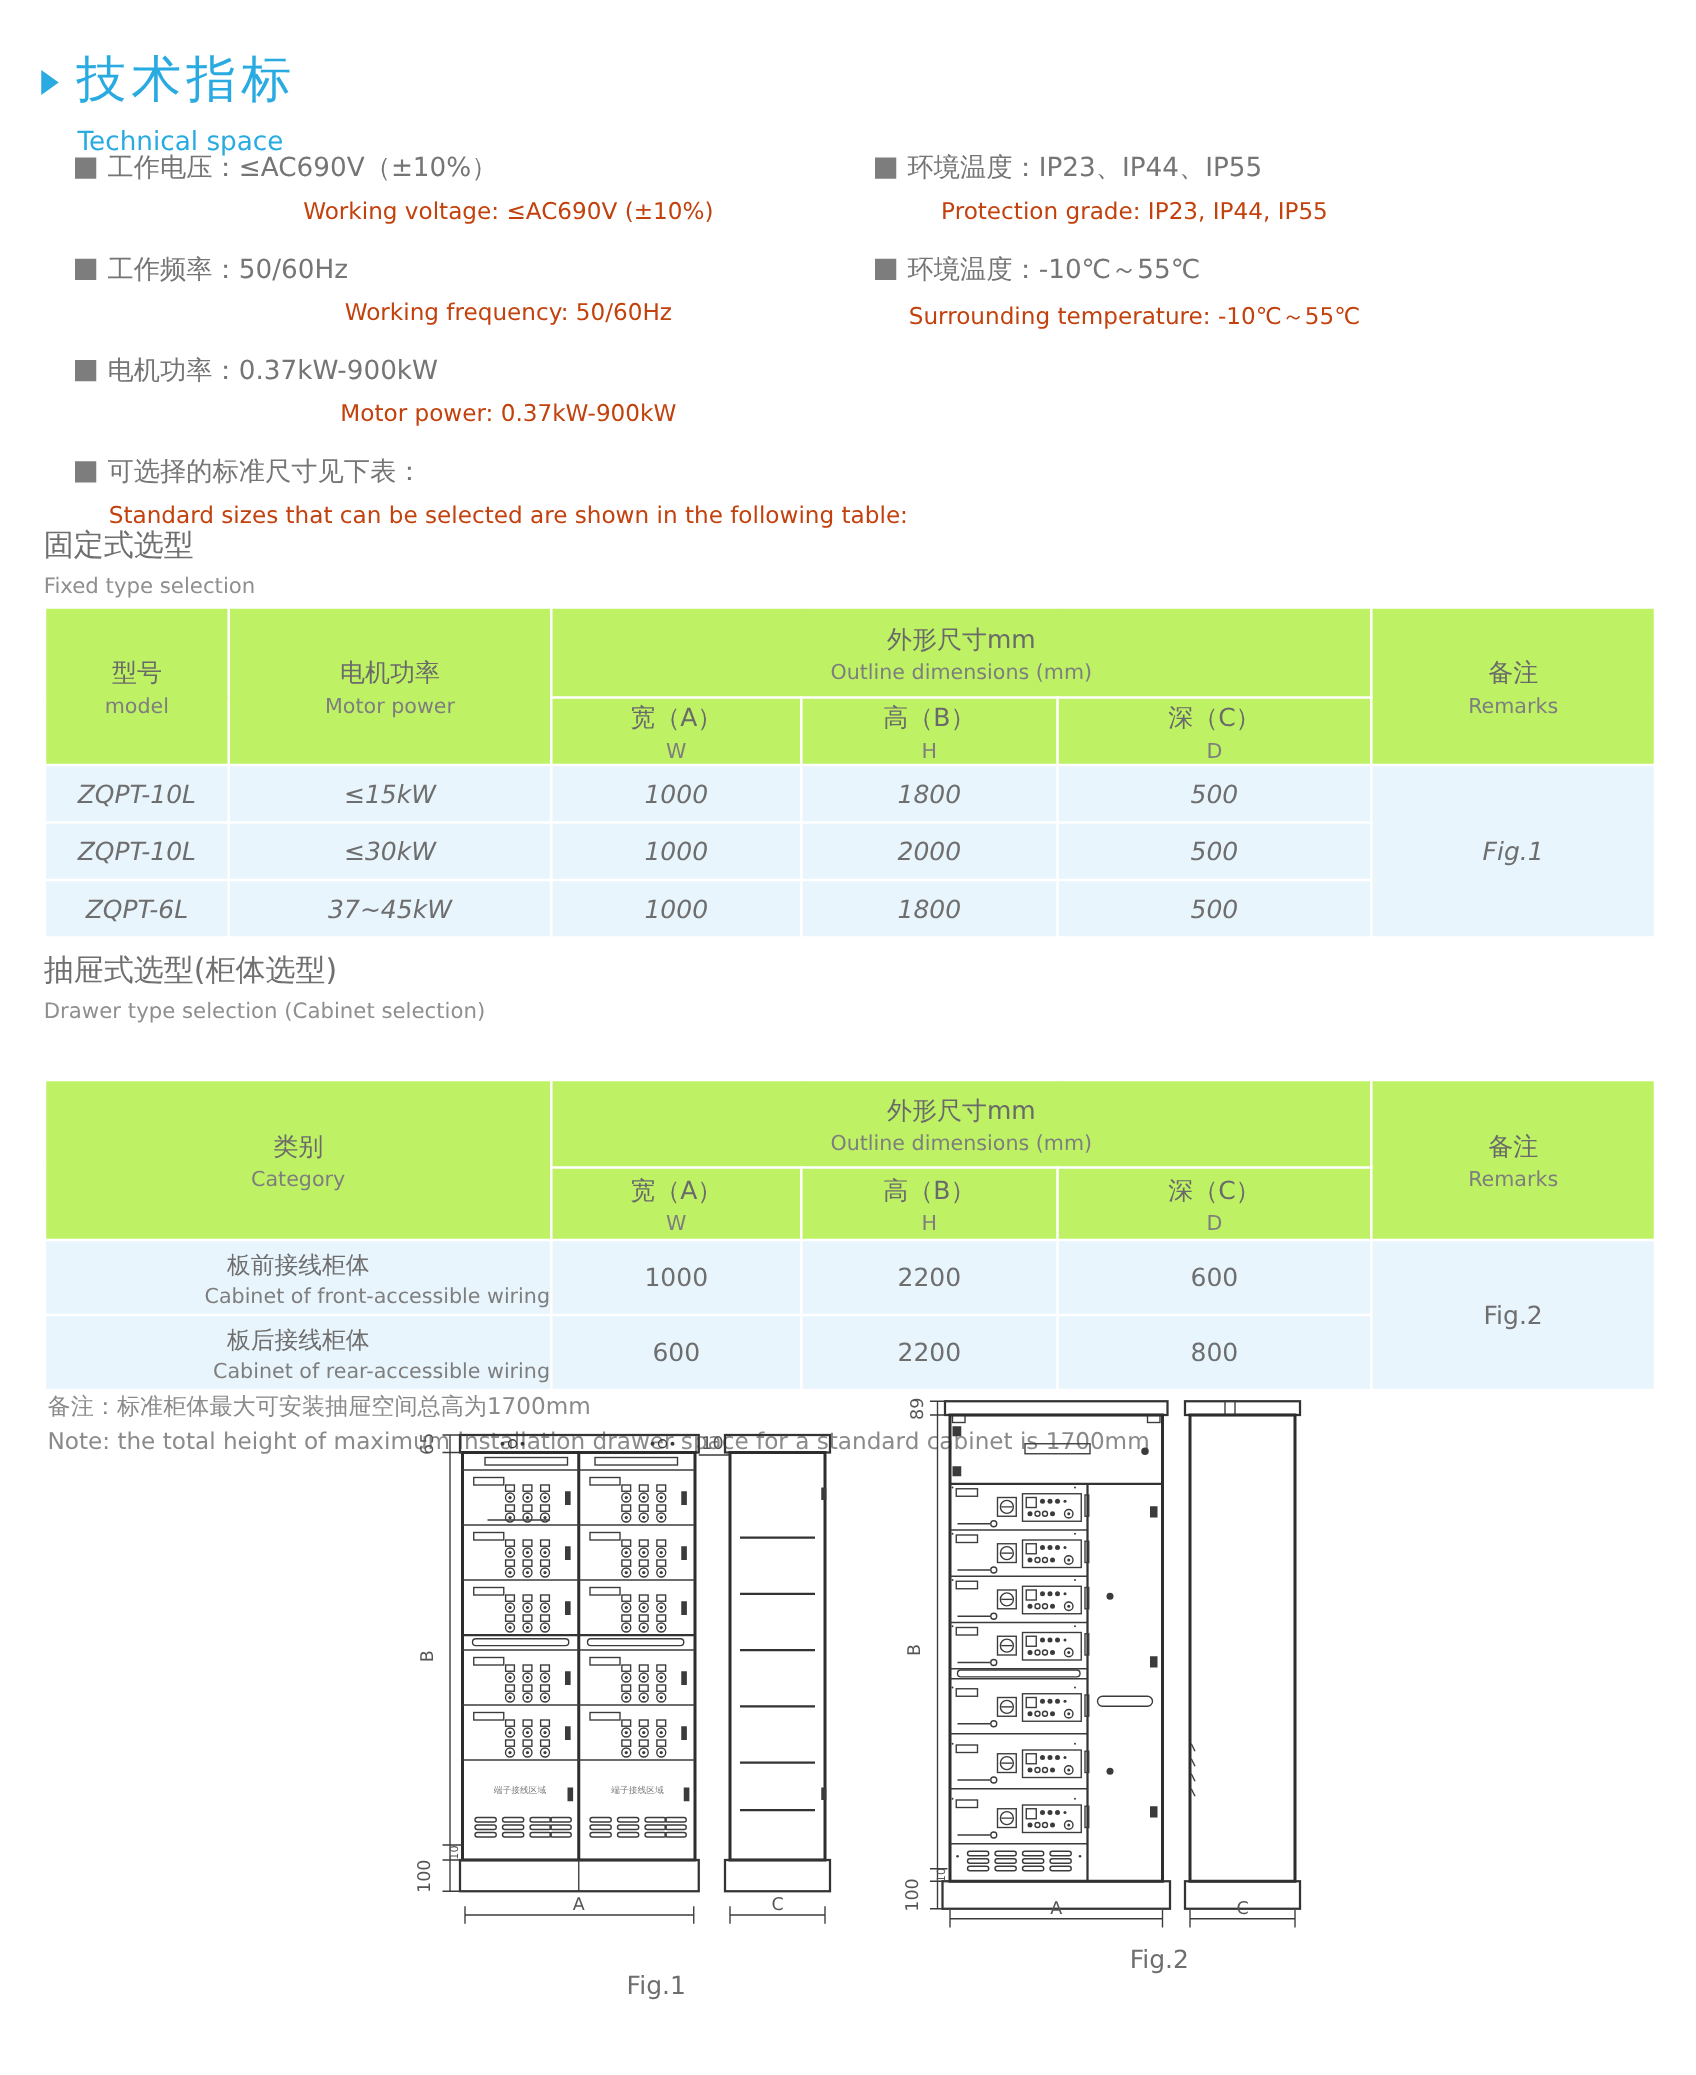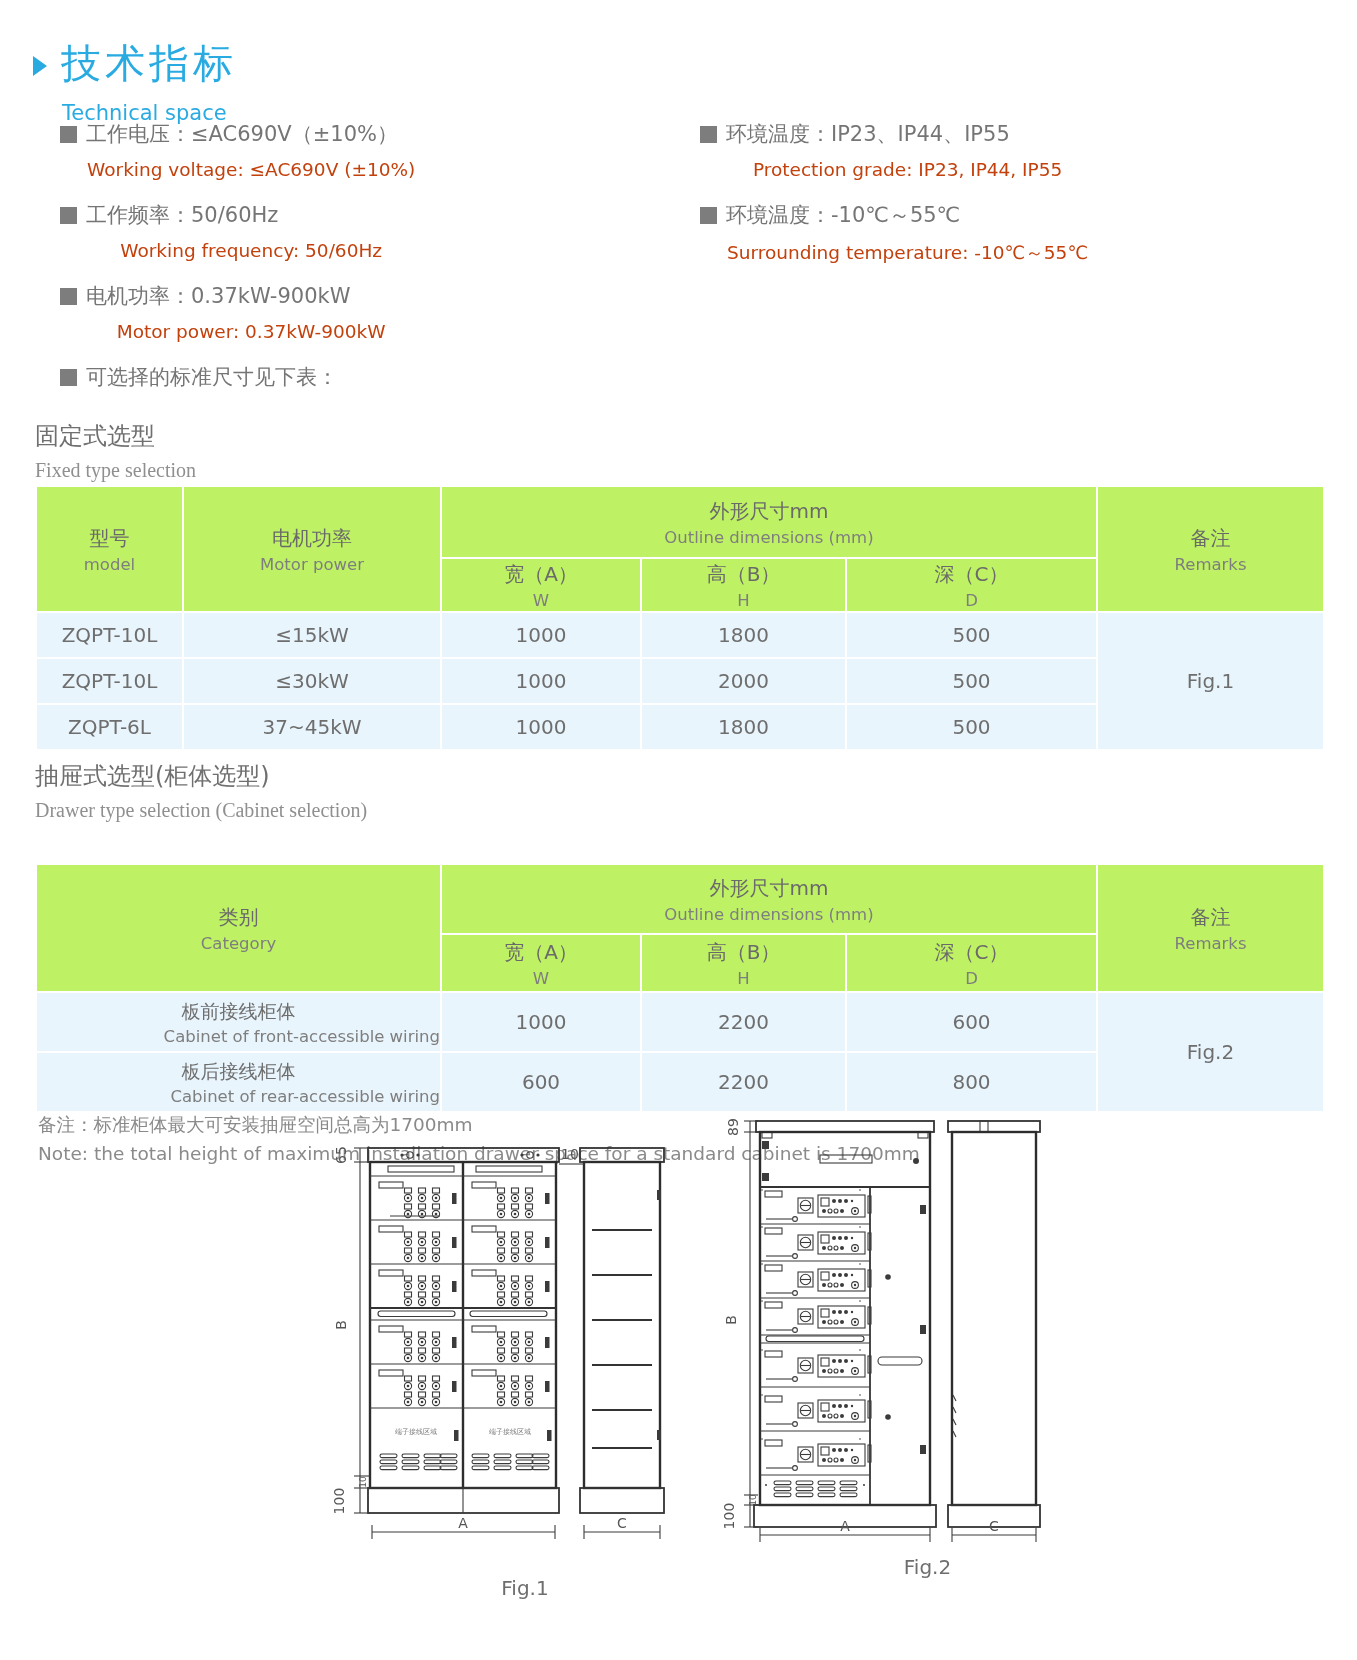--- a/index.html
+++ b/index.html
@@ -19,33 +19,33 @@
   .spec-col.left{left:60px;}
   .spec-col.right{left:700px;}
   .spec-item{margin-bottom:21px;text-align:center;}
   .spec-zh{font-size:21px;color:#757575;display:flex;align-items:center;}
   .bullet{width:17px;height:17px;background:#7d7d7d;display:inline-block;margin-right:9px;flex:none;}
   .spec-en{font-size:18.5px;color:#c2410c;margin:11px 0 0 27px;}
   .spec-item.intro{margin-top:20px;}
   
   .section-label{position:absolute;left:35px;}
   .section-label .zh{font-size:24px;color:#6f6f6f;}
-  .section-label .en{font-size:20px;color:#8f8f8f;margin-top:7px;font-family:Liberation Serif, serif;}
+  .section-label .en{font-size:17px;color:#8f8f8f;margin-top:7px;}
   
   table.spec-table{position:absolute;left:35px;border-collapse:collapse;table-layout:fixed;width:1288px;}
   table.spec-table th,table.spec-table td{border:2.5px solid #ffffff;text-align:center;vertical-align:middle;padding:0;}
   table.spec-table th{background:#bef264;font-weight:normal;color:#6a6a6a;}
   table.spec-table td{background:#e9f5fc;color:#6e6e6e;font-size:20px;}
   .hz{font-size:20px;color:#6a6a6a;}
   .he{font-size:16.5px;color:#7e7e7e;margin-top:3px;text-align:center;}
   .cell-zh{font-size:19px;color:#6e6e6e;}
   .cell-en{font-size:16.5px;color:#7e7e7e;margin-top:2px;text-align:right;}
   #table-fixed tr.h1 th{height:70px;}
   #table-fixed tr.h2 th{height:52px;}
-  #table-fixed tbody td{height:44px;}
+  #table-fixed tbody td{height:44px;font-style:italic;}
   #table-drawer tr.h1 th{height:68px;}
   #table-drawer tr.h2 th{height:56px;}
   #table-drawer tbody td{height:58px;}
   
   .note{position:absolute;left:38px;top:1112px;}
   .note .zh{font-size:18.5px;color:#8a8a8a;}
   .note .en{font-size:18.5px;color:#8a8a8a;margin-top:6px;}
   
   .figure{position:absolute;}
   #fig1-block{left:330px;top:1130px;width:390px;}
@@ -91,20 +91,21 @@
         <span class="bullet"></span>
         <span>电机功率：0.37kW-900kW</span>
       </div>
     <div class="spec-en">Motor power: 0.37kW-900kW</div>
   </div>
   <div class="spec-item intro">
     <div class="spec-zh">
         <span class="bullet"></span>
         <span>可选择的标准尺寸见下表：</span>
       </div>
+    <div class="spec-en">Standard sizes that can be selected are shown in the following table:</div>
   </div>
 </div>
 
 <div class="spec-col right">
   <div class="spec-item">
     <div class="spec-zh">
         <span class="bullet"></span>
         <span>环境温度：IP23、IP44、IP55</span>
       </div>
     <div class="spec-en">Protection grade: IP23, IP44, IP55</div>

